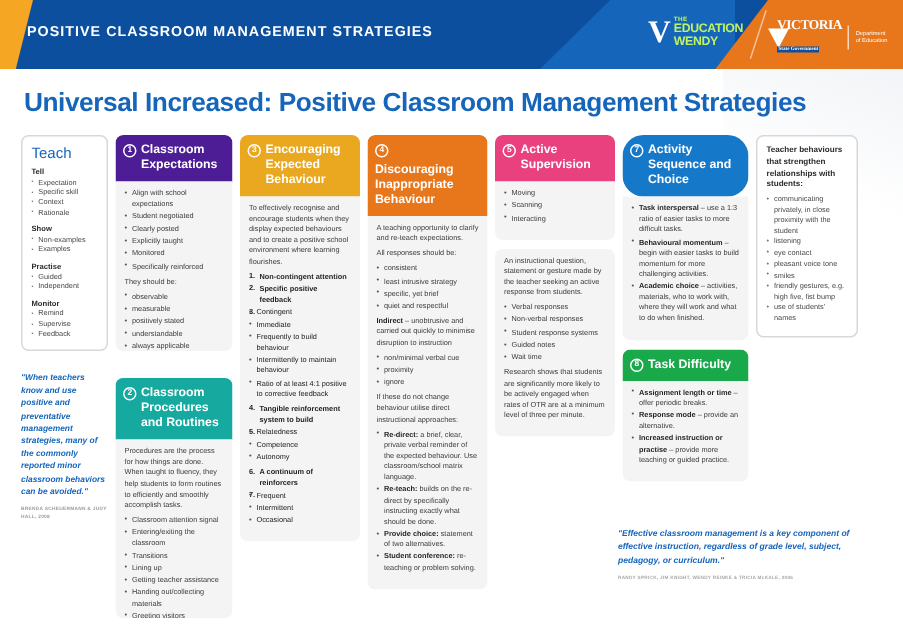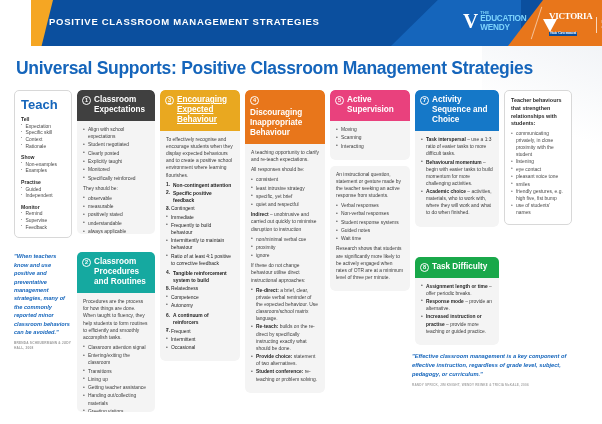--- a/index.html
+++ b/index.html
@@ -2,21 +2,21 @@
 <html><head>
 <meta charset="utf-8">
 <style>
   * { box-sizing: border-box; margin: 0; padding: 0; }
   html, body {
     width: 602px; height: 424px;
     font-family: "Liberation Sans", sans-serif;
     background: #ffffff;
     overflow: hidden;
   }
-  .page { position: relative; width: 602px; height: 306px; background:#fff;padding-left:31px; }
+  .page { position: relative; width: 602px; height: 306px; background:#fff; }
 
   
   .header {
     position: relative; height: 46px; width: 602px;
     background: #0b4f9e; overflow: hidden;
   }
   .hdr-yellow {
     position: absolute; left: 0; top: 0; width: 22px; height: 46px;
     background: #f5a623;
     clip-path: polygon(0 0, 100% 0, 48% 100%, 0 100%);
@@ -33,21 +33,21 @@
   }
   .hdr-title {
     position: absolute; left: 18px; top: 16px;
     color: #ffffff; font-size: 9.5px; font-weight: bold; letter-spacing: .7px;
   }
   .logo-edu { position: absolute; left: 432px; top: 11px; display:flex; align-items:center; }
   .logo-edu .vmark {
     color:#fff; font-size: 21px; font-weight: bold; line-height: 1;
     margin-right: 2px; font-family: "Liberation Serif", serif;
   }
-  .logo-edu .txt { color:#7dd3fc; line-height: 1.02; }
+  .logo-edu .txt { color:#bef264; line-height: 1.02; }
   .logo-edu .t1 { font-size: 4.2px; font-weight: bold; letter-spacing: .3px; }
   .logo-edu .t2 { font-size: 8.2px; font-weight: bold; letter-spacing: -.2px; }
   .logo-edu .t3 { font-size: 8.2px; font-weight: bold; letter-spacing: -.2px; }
   .logo-sep {
     position:absolute; left: 505px; top: 6px; width: 1px; height: 34px;
     background: rgba(255,255,255,.55); transform: rotate(18deg);
   }
   .logo-vic { position: absolute; left: 512px; top: 12px; display:flex; align-items:center; }
   .logo-vic .vtri {
     width: 0; height: 0; border-left: 7px solid transparent;
@@ -100,21 +100,21 @@
   .card-body li:before {
     content: "•"; position: absolute; left: 0; top: -0.5px; font-size: 5px; color:#555;
   }
   .card-body ol { list-style: none; counter-reset: n; margin: 0 0 2px 0; }
   .card-body ol > li { counter-increment: n; padding-left: 7px; font-weight: bold; color:#222; margin-bottom:1.2px;}
   .card-body ol > li:before { content: counter(n) "."; font-size: 4.9px; color:#222; font-weight:bold; }
   .card-body b { color: #1f1f1f; }
   .plain { background: #fff; border: 1px solid #d8d8d8; border-radius: 5px; padding: 6px 6px; }
 
   
-  .left-title { color: #1565bb; font-size: 13px; font-weight: bold; margin-bottom: 4px; }
+  .left-title { color: #1565bb; font-size: 10px; font-weight: normal; margin-bottom: 4px; }
   .left-sub { font-size: 5.1px; font-weight: bold; color: #2b2b2b; margin: 4px 0 1.5px; }
   .left-sub.first { margin-top: 0; }
   .left-list { list-style: none; }
   .left-list li { position: relative; padding-left: 4.5px; font-size: 4.9px; color: #4a4a4a; line-height: 1.36; }
   .left-list li:before { content: "▪"; position: absolute; left: 0; top: -0.5px; font-size: 3.6px; color: #7a7a7a; }
 
   .quote-left {
     color: #1565bb; font-size: 5.6px; font-style: italic; font-weight: bold;
     line-height: 1.5; margin-top: 8px;
   }
@@ -168,21 +168,21 @@
       <span class="vbar"></span>
       <span class="vdept">
         <div>Department</div>
         <div>of Education</div>
       </span>
     </div>
   </div>
 
   <div class="corner-fade"></div>
 
-  <div class="main-title">Universal Supports: Positive Classroom Management Strategies</div>
+  <div class="main-title">Universal Increased: Positive Classroom Management Strategies</div>
 
   <div class="board">
 
     <div class="col c-left">
       <div class="plain">
         <div class="left-title">Teach</div>
         <div id="teach-groups">
             <div class="left-sub first">Tell</div>
             <ul class="left-list">
               <li>Expectation</li>
@@ -209,21 +209,21 @@
           </div>
       </div>
       <div>
         <div class="quote-left">"When teachers know and use positive and preventative management strategies, many of the commonly reported minor classroom behaviors can be avoided."</div>
         <div class="attrib">BRENDA SCHEUERMANN &amp; JUDY HALL, 2008</div>
       </div>
     </div>
 
     <div class="col c1" id="col-1">
         <div class="card">
-          <div class="card-head" style="background: #404040;">
+          <div class="card-head" style="background: #4c1d95;">
             <span class="num">1</span>
             <span>Classroom Expectations</span>
           </div>
           <div class="card-body">
             <ul>
               <li>Align with school expectations</li>
               <li>Student negotiated</li>
               <li>Clearly posted</li>
               <li>Explicitly taught</li>
               <li>Monitored</li>
@@ -253,21 +253,21 @@
               <li>Lining up</li>
               <li>Getting teacher assistance</li>
               <li>Handing out/collecting materials</li>
               <li>Greeting visitors</li>
             </ul>
           </div>
         </div>
       </div>
     <div class="col c2" id="col-2">
         <div class="card">
-          <div class="card-head" style="background: rgb(233, 168, 32); text-decoration: underline;">
+          <div class="card-head" style="background: rgb(233, 168, 32);">
             <span class="num">3</span>
             <span>Encouraging Expected Behaviour</span>
           </div>
           <div class="card-body">
             <p>To effectively recognise and encourage students when they display expected behaviours and to create a positive school environment where learning flourishes.</p>
             <ol>
               <li> Non-contingent attention</li>
               <li> Specific positive feedback</li>
               <li style="list-style: none; padding: 0px; font-weight: normal;">
                 <ul style="font-weight: normal;">
@@ -352,34 +352,34 @@
               <li>Student response systems</li>
               <li>Guided notes</li>
               <li>Wait time</li>
             </ul>
             <p>Research shows that students are significantly more likely to be actively engaged when rates of OTR are at a minimum level of three per minute.</p>
           </div>
         </div>
       </div>
     <div class="col c5" id="col-5">
         <div class="card">
-          <div class="card-head" style="background: rgb(21, 120, 200);">
+          <div class="card-head" style="background: rgb(21, 120, 200); border-radius: 14px;">
             <span class="num">7</span>
             <span>Activity Sequence and Choice</span>
           </div>
           <div class="card-body">
             <ul>
               <li><b>Task interspersal</b> – use a 1:3 ratio of easier tasks to more difficult tasks.</li>
               <li><b>Behavioural momentum</b> – begin with easier tasks to build momentum for more challenging activities.</li>
               <li><b>Academic choice</b> – activities, materials, who to work with, where they will work and what to do when finished.</li>
             </ul>
           </div>
         </div>
         <div class="card">
-          <div class="card-head" style="background: rgb(25, 168, 74); margin-top: 24px;">
+          <div class="card-head" style="background: rgb(25, 168, 74);">
             <span class="num">8</span>
             <span>Task Difficulty</span>
           </div>
           <div class="card-body">
             <ul>
               <li><b>Assignment length or time</b> – offer periodic breaks.</li>
               <li><b>Response mode</b> – provide an alternative.</li>
               <li><b>Increased instruction or practise</b> – provide more teaching or guided practice.</li>
             </ul>
           </div>

